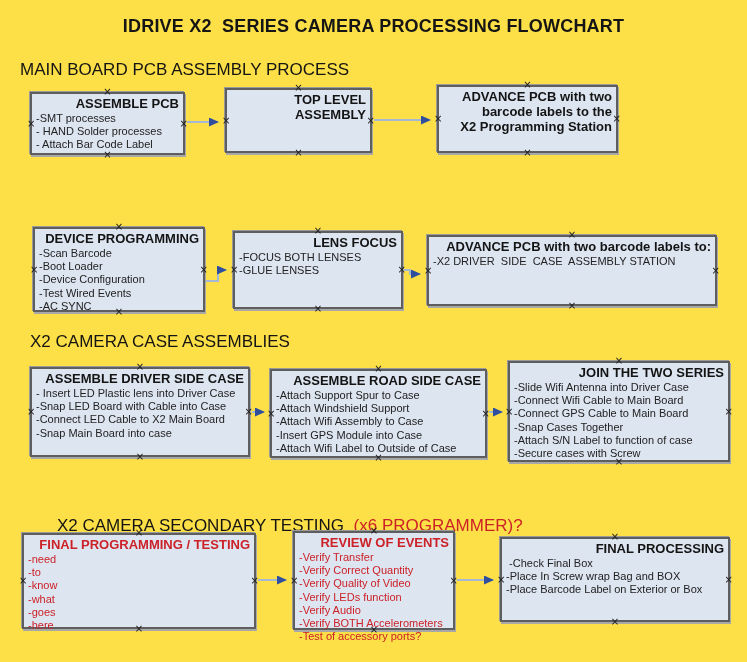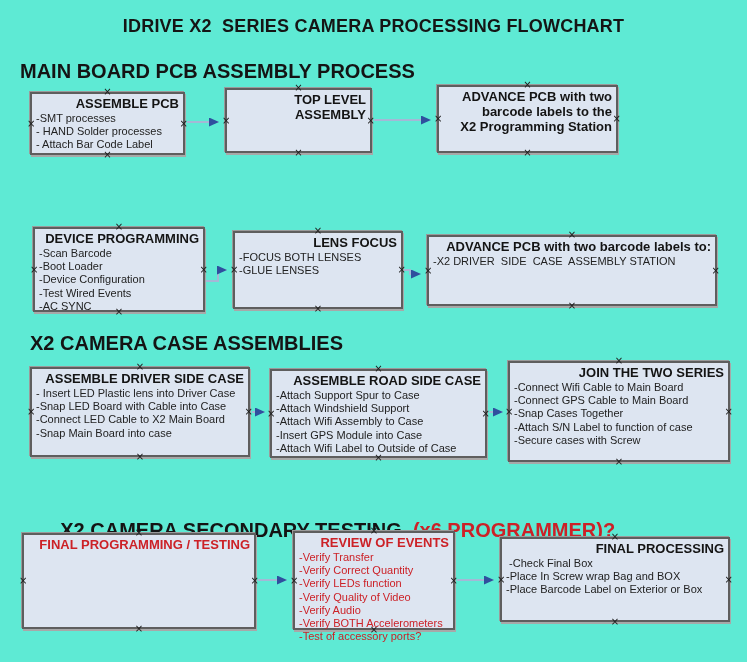--- a/index.html
+++ b/index.html
@@ -1,25 +1,25 @@
 <!DOCTYPE html>
 <html style="--box-fill: #dde5f1; --box-border: #5e5e5e; --box-shadow: #a8a8a8; --red: #cc2127; --arrow-line: #a4b8d6; --arrow-head: #2f4f9e; --text: #111111;"><head>
 <meta charset="utf-8">
 <style>
   html,body{margin:0;padding:0;background:#ffffff;}
   #page{
-    position:relative;width:747px;height:662px;background:#5eead4;overflow:hidden;
+    position:relative;width:747px;height:662px;background:#fde047;overflow:hidden;
     font-family:"Liberation Sans","DejaVu Sans",sans-serif;color:var(--text,#111);
   }
   .main-title{
     position:absolute;top:16px;left:0;width:747px;text-align:center;
     font-size:18px;font-weight:bold;letter-spacing:.2px;color:#151515;white-space:pre;
   }
   .sec-header{
-    position:absolute;font-size:20px;font-weight:bold;color:#141414;white-space:pre;text-align:right;
+    position:absolute;font-size:17px;font-weight:normal;color:#141414;white-space:pre;text-align:right;
   }
   .red-text{color:var(--red,#cc2127);}
   .box{
     position:absolute;background:var(--box-fill,#dde5f1);
     border:2px solid var(--box-border,#5e5e5e);
     box-shadow:1px 2px 0 var(--box-shadow,#a8a8a8), -1px -1px 0 #9a9a9a;
     padding:2px 4px 2px 4px;box-sizing:border-box;overflow:visible;
   }
   .btitle{
     font-size:13px;font-weight:bold;line-height:15px;color:#141414;white-space:pre-wrap;
@@ -139,49 +139,58 @@
         <div class="bitem">-Attach Wifi Label to Outside of Case</div>
       </div>
   <span class="handle h-t">×</span>
       <span class="handle h-b">×</span>
       <span class="handle h-l">×</span>
       <span class="handle h-r">×</span>
     </div>
   <div class="box" style="left:508px;top:361px;width:222px;height:101px">
     <div class="btitle">JOIN THE TWO SERIES</div>
     <div class="bitems">
+        <div class="bitem">-Slide Wifi Antenna into Driver Case</div>
         <div class="bitem">-Connect Wifi Cable to Main Board</div>
         <div class="bitem">-Connect GPS Cable to Main Board</div>
         <div class="bitem">-Snap Cases Together</div>
         <div class="bitem">-Attach S/N Label to function of case</div>
         <div class="bitem">-Secure cases with Screw</div>
       </div>
   <span class="handle h-t">×</span>
       <span class="handle h-b">×</span>
       <span class="handle h-l">×</span>
       <span class="handle h-r">×</span>
     </div>
 
   <div class="sec-header" style="left:38px;top:496px">
     <span>X2 CAMERA SECONDARY TESTING </span><span class="red-text"> (x6 PROGRAMMER)?</span>
   </div>
   <div class="box red" style="left:22px;top:533px;width:234px;height:96px">
     <div class="btitle">FINAL PROGRAMMING / TESTING</div>
+    <div class="bitems">
+        <div class="bitem">-need</div>
+        <div class="bitem">-to</div>
+        <div class="bitem">-know</div>
+        <div class="bitem">-what</div>
+        <div class="bitem">-goes</div>
+        <div class="bitem">-here</div>
+      </div>
   <span class="handle h-t">×</span>
       <span class="handle h-b">×</span>
       <span class="handle h-l">×</span>
       <span class="handle h-r">×</span>
     </div>
   <div class="box red" style="left:293px;top:531px;width:162px;height:99px">
     <div class="btitle">REVIEW OF EVENTS</div>
     <div class="bitems">
         <div class="bitem">-Verify Transfer</div>
         <div class="bitem">-Verify Correct Quantity</div>
+        <div class="bitem">-Verify Quality of Video</div>
         <div class="bitem">-Verify LEDs function</div>
-        <div class="bitem">-Verify Quality of Video</div>
         <div class="bitem">-Verify Audio</div>
         <div class="bitem">-Verify BOTH Accelerometers</div>
         <div class="bitem">-Test of accessory ports?</div>
       </div>
   <span class="handle h-t">×</span>
       <span class="handle h-b">×</span>
       <span class="handle h-l">×</span>
       <span class="handle h-r">×</span>
     </div>
   <div class="box" style="left:500px;top:537px;width:230px;height:85px">

